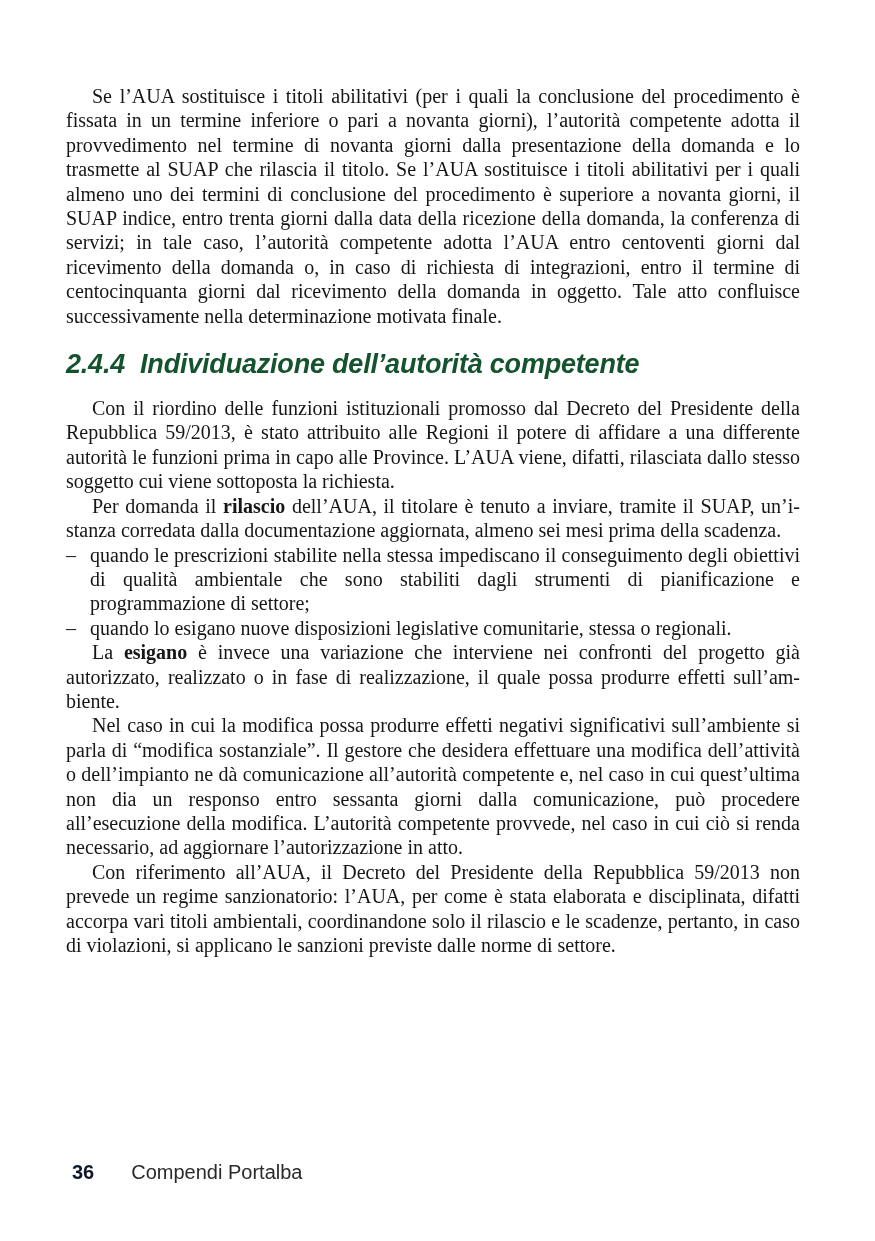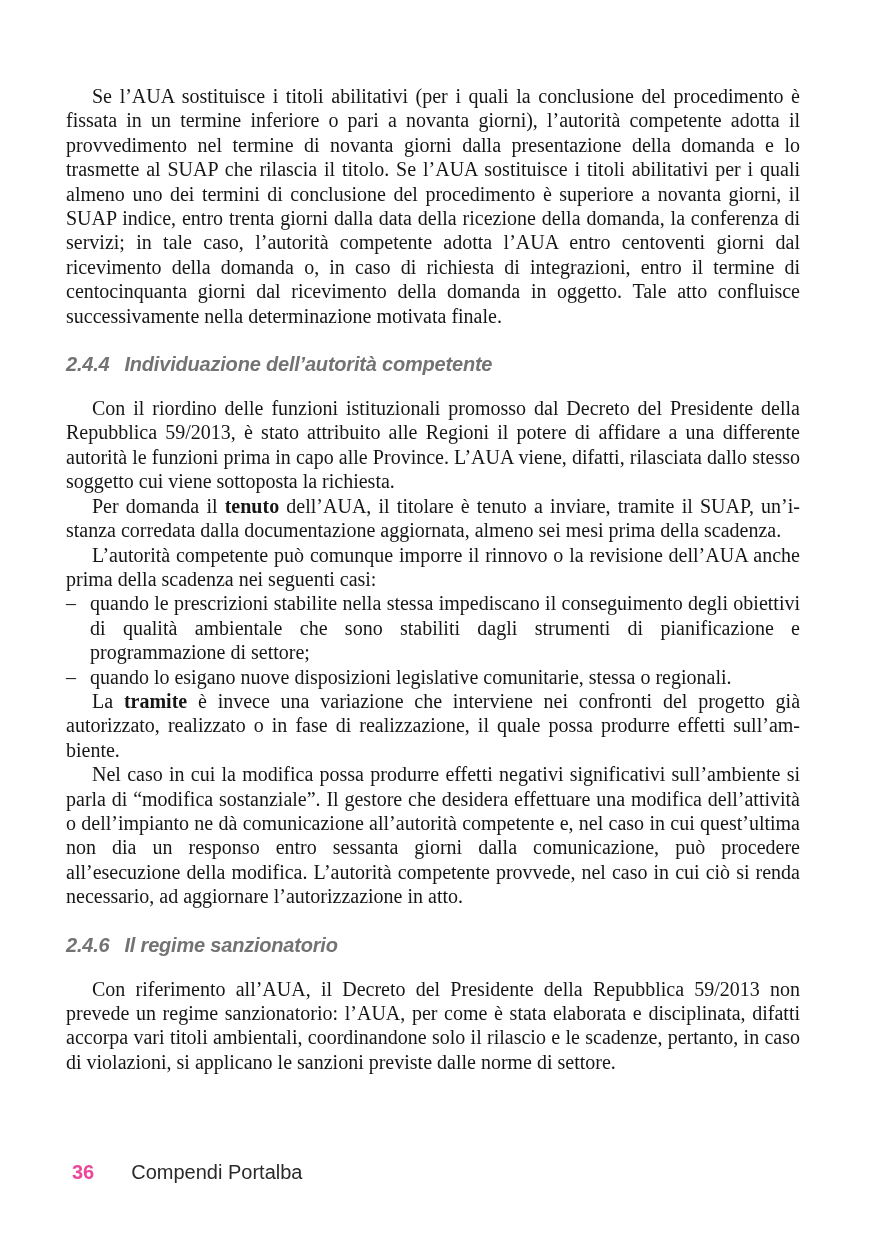--- a/index.html
+++ b/index.html
@@ -30,24 +30,24 @@
     margin: 0;
     text-indent: 26px;
   }
   .para strong {
     font-weight: bold;
   }
   .heading {
     font-family: "Liberation Sans", sans-serif;
     font-style: italic;
     font-weight: bold;
-    font-size: 20px;
+    font-size: 27px;
     line-height: 30px;
     letter-spacing: -0.2px;
-    color: #737373;
+    color: #14532d;
     text-align: left;
     text-indent: 0;
     margin: 21px 0 17px 0;
   }
   .heading.mid {
     margin: 24px 0 16px 0;
   }
   .heading .h-num {
     margin-right: 15px;
   }
@@ -65,57 +65,55 @@
     position: absolute;
     left: 72px;
     top: 1160px;
     font-family: "Liberation Sans", sans-serif;
     font-size: 20px;
     line-height: 24px;
     color: #2a2a2a;
   }
   .footer .page-num {
     font-weight: bold;
-    color: #ec4899;
+    color: #0f172a;
   }
   .footer .book-title {
     margin-left: 37px;
   }
 </style>
 </head>
 <body>
 
 <div class="page">
   <main class="content">
 
     <p class="para">Se l’AUA sostituisce i titoli abilitativi (per i quali la conclusione del procedimento è fissata in un termine inferiore o pari a novanta giorni), l’autorità competente adotta il provvedimento nel termine di novanta giorni dalla presentazione della domanda e lo trasmette al SUAP che rilascia il titolo. Se l’AUA sostituisce i titoli abilitativi per i quali almeno uno dei termini di conclusione del procedimento è superiore a novanta giorni, il SUAP indice, entro trenta giorni dalla data della ricezione della domanda, la conferenza di servizi; in tale caso, l’autorità competente adotta l’AUA entro centoventi giorni dal ricevimento della domanda o, in caso di richiesta di integrazioni, entro il termine di centocinquanta giorni dal ricevimento della domanda in oggetto. Tale atto confluisce successivamente nella determinazione motivata finale.</p>
 
     <h2 class="heading"><span class="h-num">2.4.4</span><span class="h-title">Individuazione dell’autorità competente</span></h2>
 
     <p class="para">Con il riordino delle funzioni istituzionali promosso dal Decreto del Presidente della Repubblica 59/2013, è stato attribuito alle Regioni il potere di affidare a una dif­ferente autorità le funzioni prima in capo alle Province. L’AUA viene, difatti, rilasciata dallo stesso soggetto cui viene sottoposta la richiesta.</p>
 
 
-    <p class="para"><span>Per domanda il </span><strong>tenuto</strong><span> dell’AUA, il titolare è tenuto a inviare, tramite il SUAP, un’i­stanza corredata dalla documentazione aggiornata, almeno sei mesi prima della scadenza.</span></p>
+    <p class="para"><span>Per domanda il </span><strong>rilascio</strong><span> dell’AUA, il titolare è tenuto a inviare, tramite il SUAP, un’i­stanza corredata dalla documentazione aggiornata, almeno sei mesi prima della scadenza.</span></p>
 
-    <p class="para">L’autorità competente può comunque imporre il rinnovo o la revisione dell’AUA anche prima della scadenza nei seguenti casi:</p>
 
     <div class="bullet">
         <span class="dash">–</span>
         <span class="b-text">quando le prescrizioni stabilite nella stessa impediscano il conseguimento degli obiettivi di qualità ambientale che sono stabiliti dagli strumenti di pianificazione e programmazione di settore;</span>
       </div>
 
     <div class="bullet">
         <span class="dash">–</span>
         <span class="b-text">quando lo esigano nuove disposizioni legislative comunitarie, stessa o regionali.</span>
       </div>
 
-    <p class="para"><span>La </span><strong>tramite</strong><span> è invece una variazione che interviene nei confronti del progetto già autorizzato, realizzato o in fase di realizzazione, il quale possa produrre effetti sull’am­biente.</span></p>
+    <p class="para"><span>La </span><strong>esigano</strong><span> è invece una variazione che interviene nei confronti del progetto già autorizzato, realizzato o in fase di realizzazione, il quale possa produrre effetti sull’am­biente.</span></p>
 
     <p class="para">Nel caso in cui la modifica possa produrre effetti negativi significativi sull’ambien­te si parla di “modifica sostanziale”. Il gestore che desidera effettuare una modifica dell’attività o dell’impianto ne dà comunicazione all’autorità competente e, nel caso in cui quest’ultima non dia un responso entro sessanta giorni dalla comunicazione, può procedere all’esecuzione della modifica. L’autorità competente provvede, nel caso in cui ciò si renda necessario, ad aggiornare l’autorizzazione in atto.</p>
 
-    <h2 class="heading"><span class="h-num">2.4.6</span><span class="h-title">Il regime sanzionatorio</span></h2>
 
     <p class="para">Con riferimento all’AUA, il Decreto del Presidente della Repubblica 59/2013 non prevede un regime sanzionatorio: l’AUA, per come è stata elaborata e disciplinata, di­fatti accorpa vari titoli ambientali, coordinandone solo il rilascio e le scadenze, pertan­to, in caso di violazioni, si applicano le sanzioni previste dalle norme di settore.</p>
 
   </main>
 
   <footer class="footer"><span class="page-num">36</span><span class="book-title">Compendi Portalba</span></footer>
 </div>
 
 </body></html>

